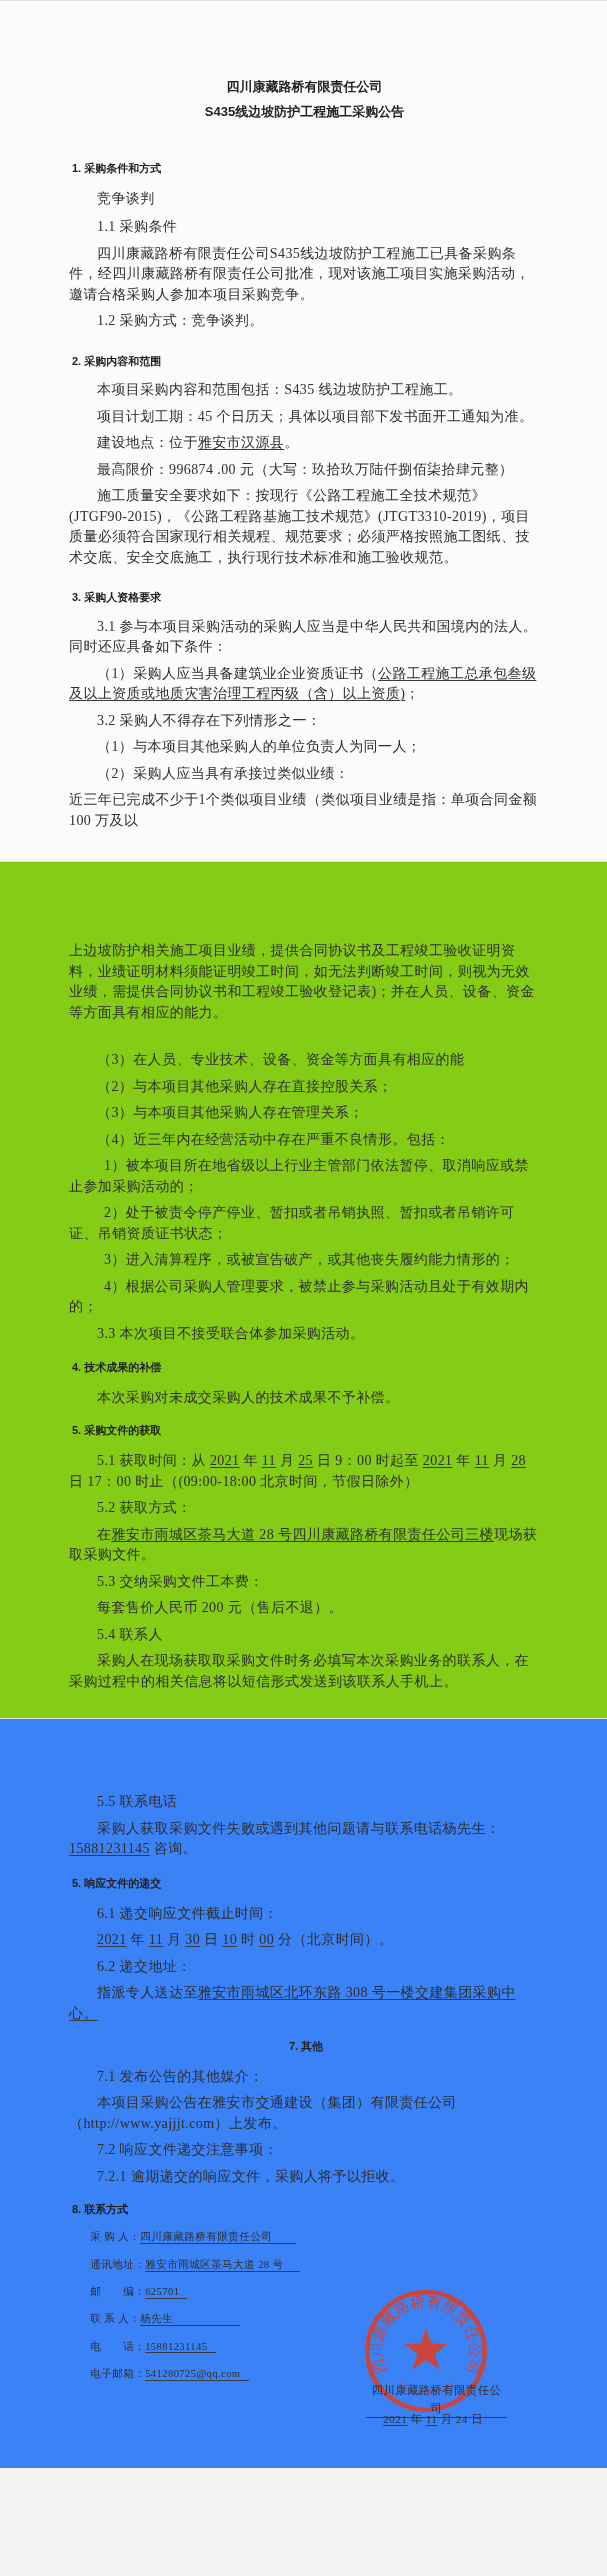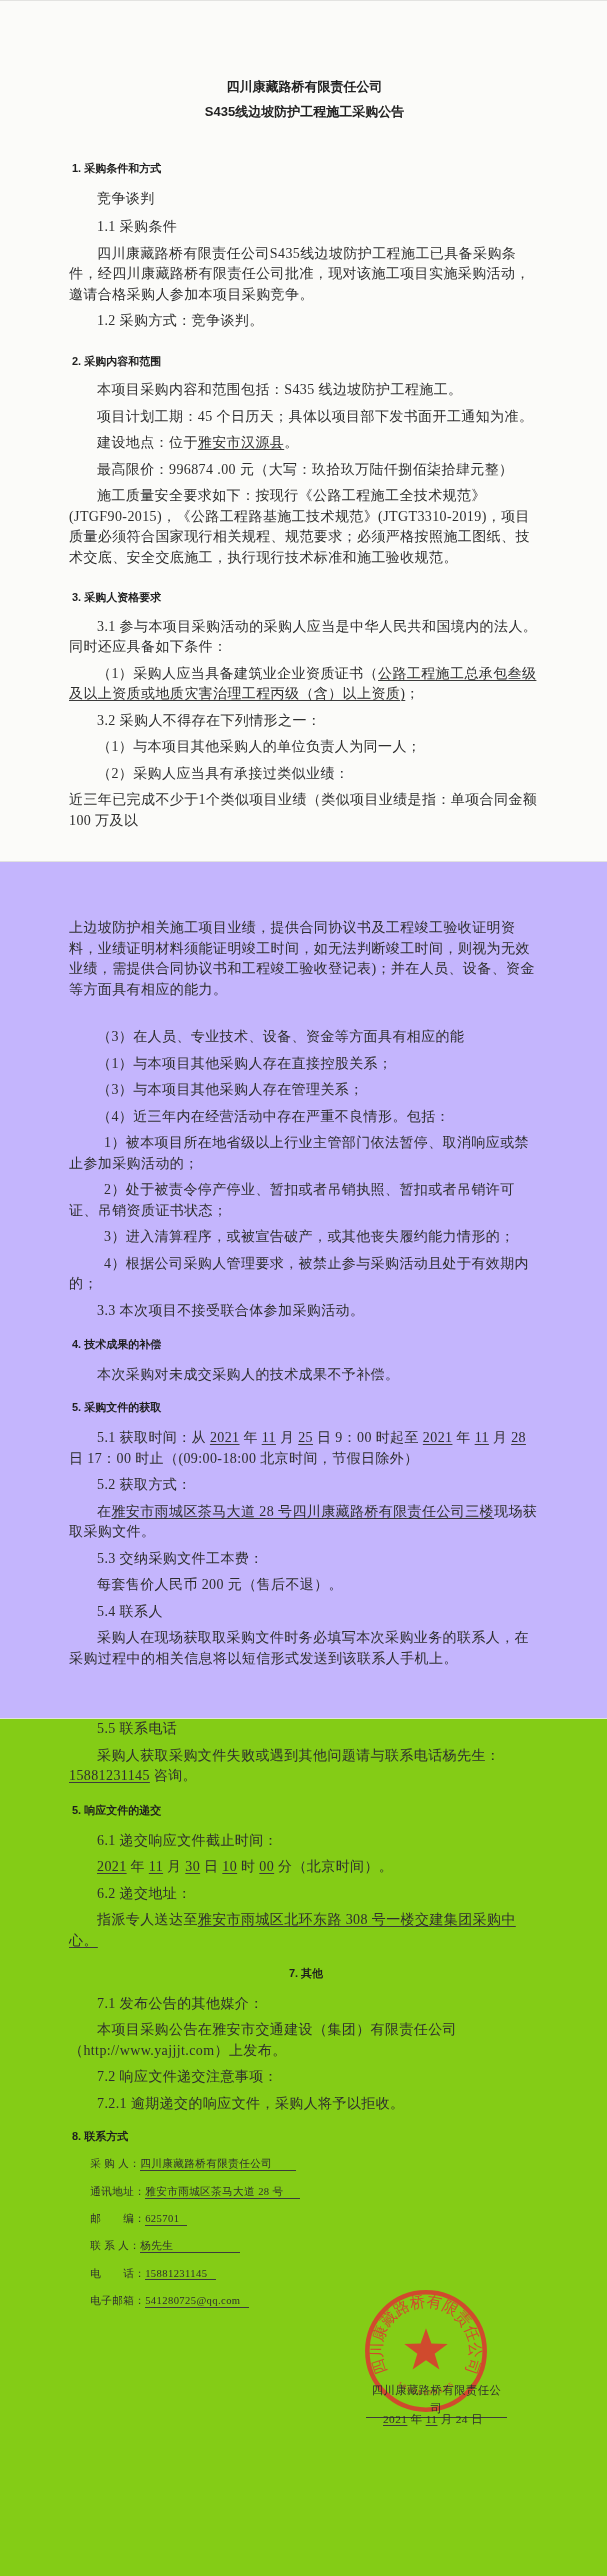--- a/index.html
+++ b/index.html
@@ -13,22 +13,22 @@
   .doc{width:608px;}
   .page{
     position:relative;
     width:608px;
     box-sizing:border-box;
     padding:0 68px 0 69px;
     overflow:hidden;
     background:#fbfbf9;
   }
   .page1{height:861px;border-top:1.5px solid #e3e3e1;padding-top:73px;}
-  .page2{height:857px;background:#c4b5fd;border-top:0.8px solid #e2e2e0;padding-top:56px;}
-  .page3{height:858px;background:#84cc16;border-top:0.8px solid #e2e2e0;}
+  .page2{height:857px;background:#84cc16;border-top:0.8px solid #e2e2e0;padding-top:79px;}
+  .page3{height:750px;background:#3b82f6;border-top:0.8px solid #e2e2e0;padding-top:73px;}
 
   .title{
     text-align:center;
     font-family:"Liberation Sans","DejaVu Sans",sans-serif;
     font-weight:bold;
     font-size:13px;
     line-height:25px;
     color:#222;
     margin:0;
   }
@@ -134,21 +134,21 @@
     <p class="p"><span>（1）采购人应当具备建筑业企业资质证书（</span><span class="u">公路工程施工总承包叁级及以上资质或地质灾害治理工程丙级（含）以上资质)</span><span>；</span></p>
     <p class="clause">3.2 采购人不得存在下列情形之一：</p>
     <p class="p">（1）与本项目其他采购人的单位负责人为同一人；</p>
     <p class="p">（2）采购人应当具有承接过类似业绩：</p>
     <p class="plain">近三年已完成不少于1个类似项目业绩（类似项目业绩是指：单项合同金额 100 万及以</p>
   </section>
 
   <section class="page page2">
     <p class="plain" style="margin-top:0;">上边坡防护相关施工项目业绩，提供合同协议书及工程竣工验收证明资料，业绩证明材料须能证明竣工时间，如无法判断竣工时间，则视为无效业绩，需提供合同协议书和工程竣工验收登记表)；并在人员、设备、资金等方面具有相应的能力。</p>
     <p class="p mt36">（3）在人员、专业技术、设备、资金等方面具有相应的能</p>
-    <p class="p">（1）与本项目其他采购人存在直接控股关系；</p>
+    <p class="p">（2）与本项目其他采购人存在直接控股关系；</p>
     <p class="p">（3）与本项目其他采购人存在管理关系；</p>
     <p class="p">（4）近三年内在经营活动中存在严重不良情形。包括：</p>
     <p class="sub">1）被本项目所在地省级以上行业主管部门依法暂停、取消响应或禁止参加采购活动的；</p>
     <p class="sub">2）处于被责令停产停业、暂扣或者吊销执照、暂扣或者吊销许可证、吊销资质证书状态；</p>
     <p class="sub">3）进入清算程序，或被宣告破产，或其他丧失履约能力情形的；</p>
     <p class="sub">4）根据公司采购人管理要求，被禁止参与采购活动且处于有效期内的；</p>
     <p class="clause">3.3 本次项目不接受联合体参加采购活动。</p>
 
     <h2 class="h" style="margin-top:12px;">4. 技术成果的补偿</h2>
     <p class="p mt12">本次采购对未成交采购人的技术成果不予补偿。</p>

